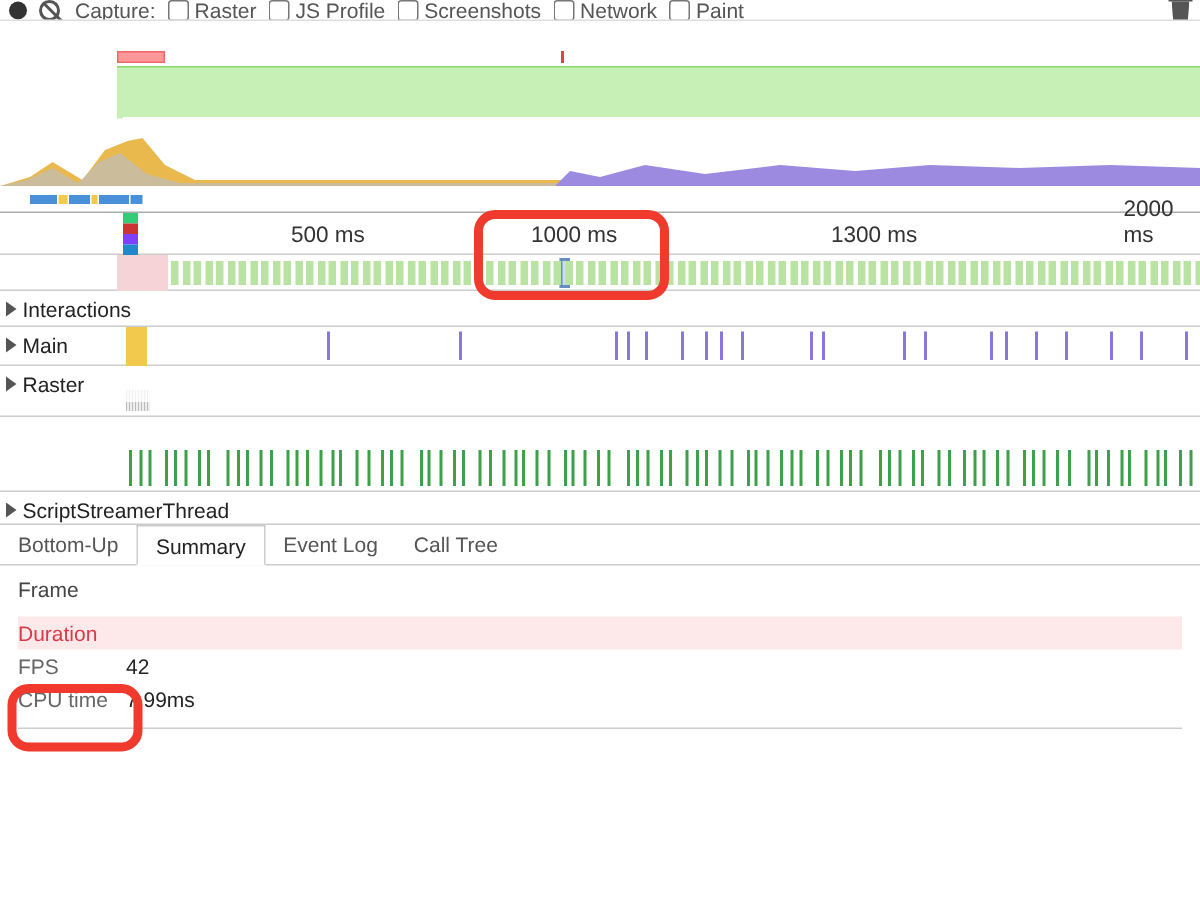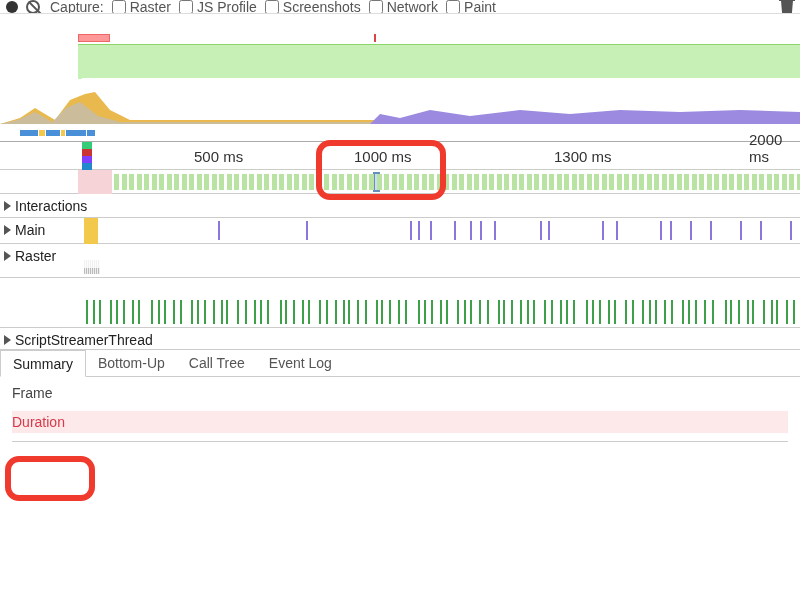--- a/index.html
+++ b/index.html
@@ -611,28 +611,36 @@
 </div>
 
 <div class="track sst">
   <div class="heading">
     <span class="arrow right"></span>
     <span>ScriptStreamerThread</span>
   </div>
 </div>
 
 <div class="tabs">
+  <div class="tab">Bottom-Up</div>
   <div class="tab active">Summary</div>
-  <div class="tab">Bottom-Up</div>
+  <div class="tab">Event Log</div>
   <div class="tab">Call Tree</div>
-  <div class="tab">Event Log</div>
 </div>
 
 <div class="details">
   <div class="section-title">Frame</div>
   <div class="warn-row">
     <span class="k">Duration</span>
   </div>
+  <div class="kv-row">
+    <span class="k">FPS</span>
+    <span class="v">42</span>
+  </div>
+  <div class="kv-row">
+    <span class="k">CPU time</span>
+    <span class="v">7.99ms</span>
+  </div>
   <div class="details-sep"></div>
 </div>
 
 <div class="callout c1"></div>
 <div class="callout c2"></div>
 
 </body></html>

